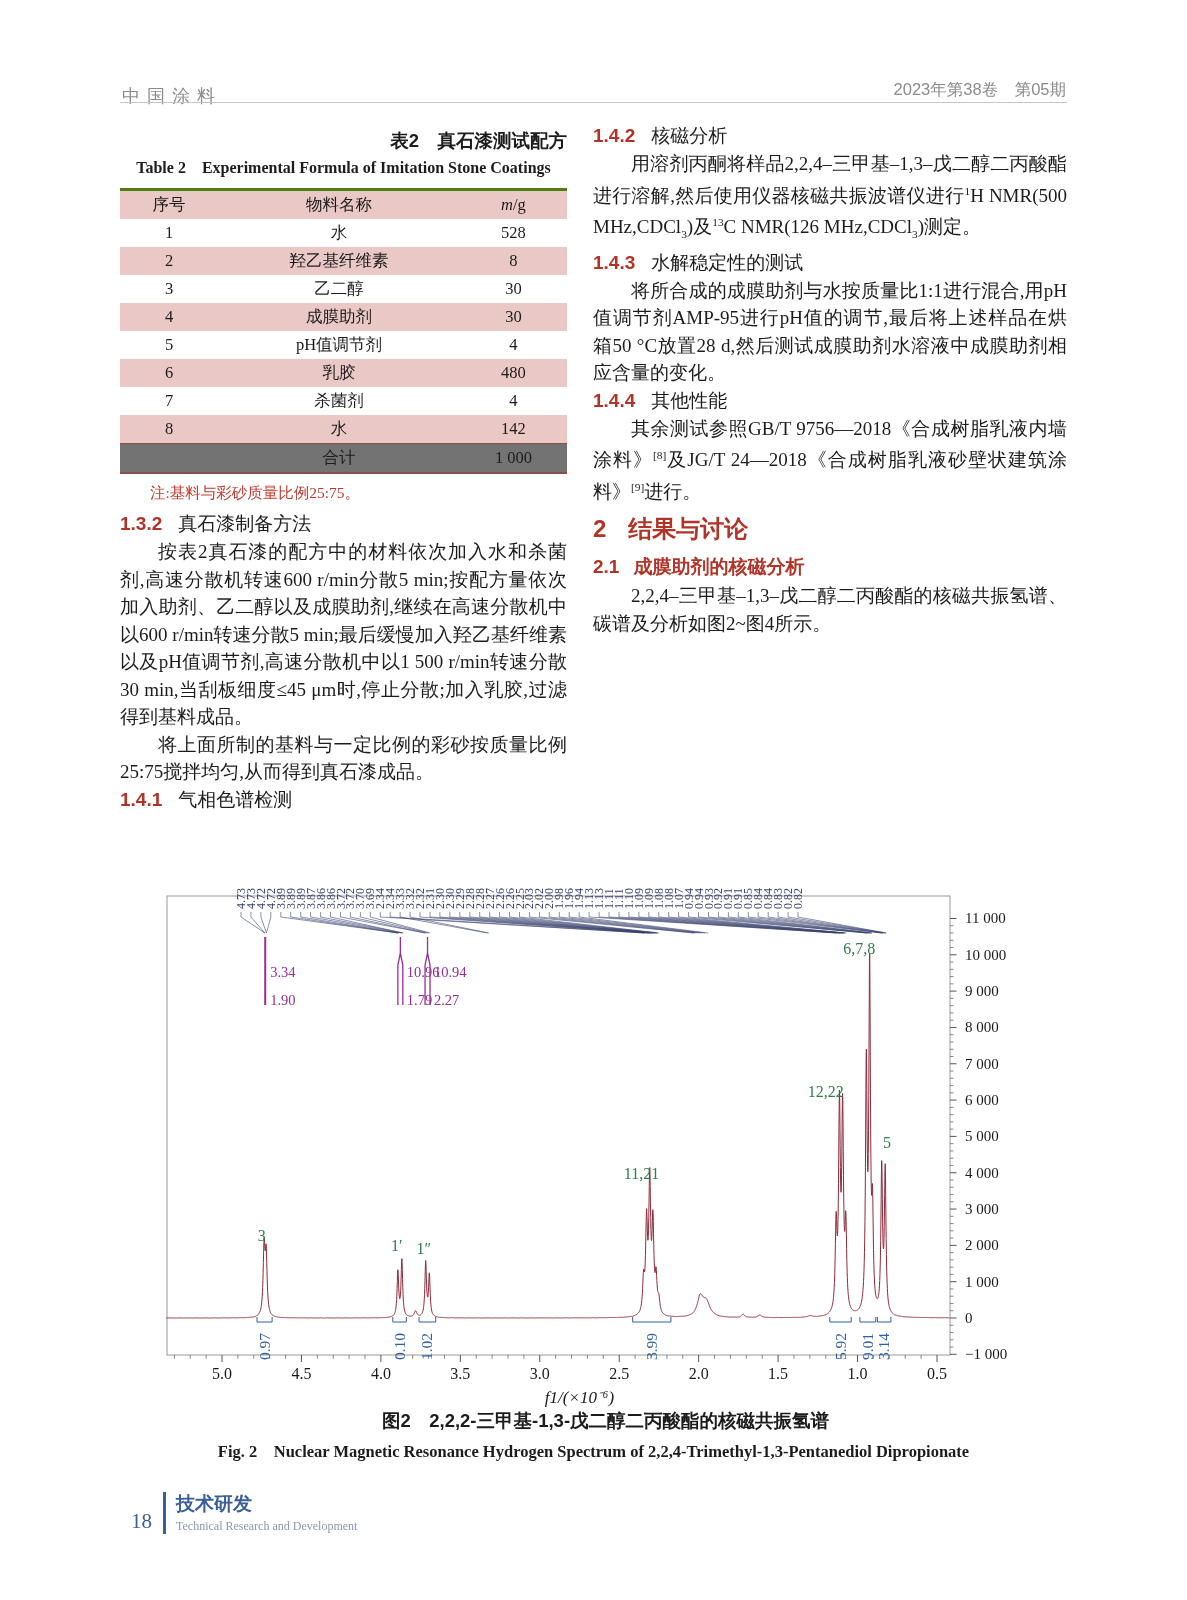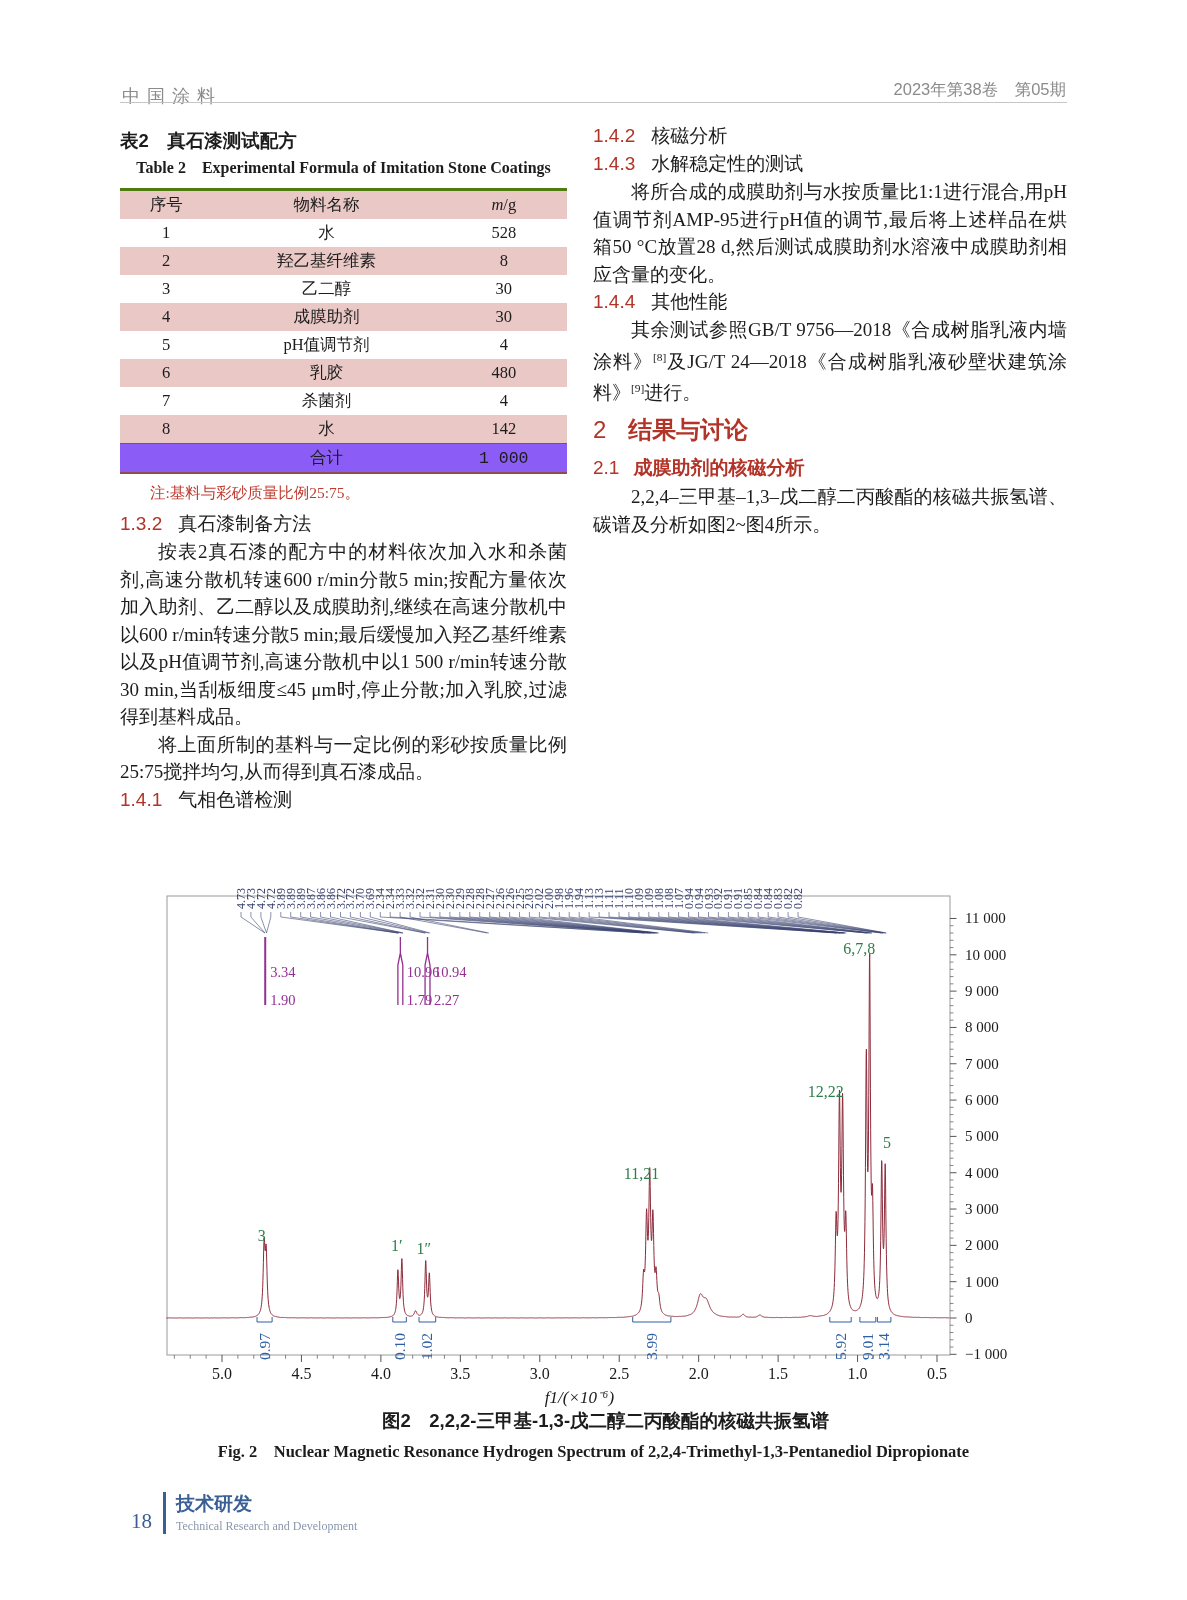--- a/index.html
+++ b/index.html
@@ -5,34 +5,34 @@
   html,body{margin:0;padding:0;}
   body{width:1187px;height:1600px;position:relative;background:#ffffff;
        font-family:"Liberation Serif","DejaVu Serif",serif;color:#1c1c1c;overflow:hidden;}
   #journal{position:absolute;left:122px;top:76px;font-family:"Liberation Sans","DejaVu Sans",sans-serif;
            font-size:18px;letter-spacing:7px;color:#8b8b8b;margin-top:8px;}
   #issue{position:absolute;right:121px;top:79px;font-family:"Liberation Sans","DejaVu Sans",sans-serif;
          font-size:16.5px;color:#8b8b8b;}
   #header-rule{position:absolute;left:120px;width:947px;top:102px;height:1px;background:#c6c6c6;}
   #left-col{position:absolute;left:120px;top:128px;width:447px;}
   #right-col{position:absolute;left:593px;top:122px;width:474px;}
-  .tbl-title-zh{text-align:left;font-family:"Liberation Sans","DejaVu Sans",sans-serif;
+  .tbl-title-zh{text-align:right;font-family:"Liberation Sans","DejaVu Sans",sans-serif;
                 font-weight:700;font-size:18.5px;margin:0 0 5px 0;}
   .tbl-title-en{text-align:center;font-weight:700;font-size:16px;margin:0 0 9px 0;}
   table{width:100%;border-collapse:collapse;font-size:16.5px;
         border-top:3px solid #4d7c0f;border-bottom:2px solid #8d4f47;}
   th,td{padding:3px 6px;text-align:center;font-weight:400;height:21px;}
   thead tr{background:#e9c8c6;}
   tbody tr:nth-child(even){background:#e9c8c6;}
-  tbody tr.total-row{background:#8b5cf6;font-family:Liberation Mono, monospace;}
+  tbody tr.total-row{background:#737373;}
   tbody tr.total-row td{border-top:1px solid #8d4f47;}
   .note{color:#bf3b2f;font-size:15.5px;margin:9px 0 6px 0;padding-left:30px;}
   .para{font-size:19px;line-height:27.5px;text-align:justify;text-indent:2em;margin:0;}
   .hd{display:flex;align-items:baseline;margin:0;}
-  .hd .num{color:#b23327;font-family:"Liberation Sans","DejaVu Sans",sans-serif;font-weight:400;}
+  .hd .num{color:#b23327;font-family:"Liberation Sans","DejaVu Sans",sans-serif;font-weight:700;}
   .h3{font-size:19px;line-height:28px;}
   .h3 .num{margin-right:16px;}
   .h3 .ttl{font-weight:400;color:#1c1c1c;}
   .h2{font-size:19px;line-height:30px;}
   .h2 .num{margin-right:14px;}
   .h2 .ttl{color:#b23327;font-family:"Liberation Sans","DejaVu Sans",sans-serif;font-weight:700;}
   .h1{font-size:24px;line-height:46px;}
   .h1 .num{margin-right:22px;}
   .h1 .ttl{color:#b23327;font-family:"Liberation Sans","DejaVu Sans",sans-serif;font-weight:700;}
   sup{font-size:0.60em;} sub{font-size:0.60em;}
@@ -128,20 +128,21 @@
       </div>
     </div>
 </div>
 
 <div id="right-col">
   <div id="right-blocks">
       <div class="hd h3">
         <span class="num">1.4.2</span>
         <span class="ttl">核磁分析</span>
       </div>
+      <p class="para"><span>用溶剂丙酮将样品2,2,4–三甲基–1,3–戊二醇二丙酸酯进行溶解,然后使用仪器核磁共振波谱仪进行</span><sup>1</sup><span>H NMR(500 MHz,CDCl</span><sub>3</sub><span>)及</span><sup>13</sup><span>C NMR(126 MHz,CDCl</span><sub>3</sub><span>)测定。</span></p>
       <div class="hd h3">
         <span class="num">1.4.3</span>
         <span class="ttl">水解稳定性的测试</span>
       </div>
       <p class="para">将所合成的成膜助剂与水按质量比1:1进行混合,用pH值调节剂AMP-95进行pH值的调节,最后将上述样品在烘箱50 °C放置28 d,然后测试成膜助剂水溶液中成膜助剂相应含量的变化。</p>
       <div class="hd h3">
         <span class="num">1.4.4</span>
         <span class="ttl">其他性能</span>
       </div>
       <p class="para"><span>其余测试参照GB/T 9756—2018《合成树脂乳液内墙涂料》</span><sup>[8]</sup><span>及JG/T 24—2018《合成树脂乳液砂壁状建筑涂料》</span><sup>[9]</sup><span>进行。</span></p>

